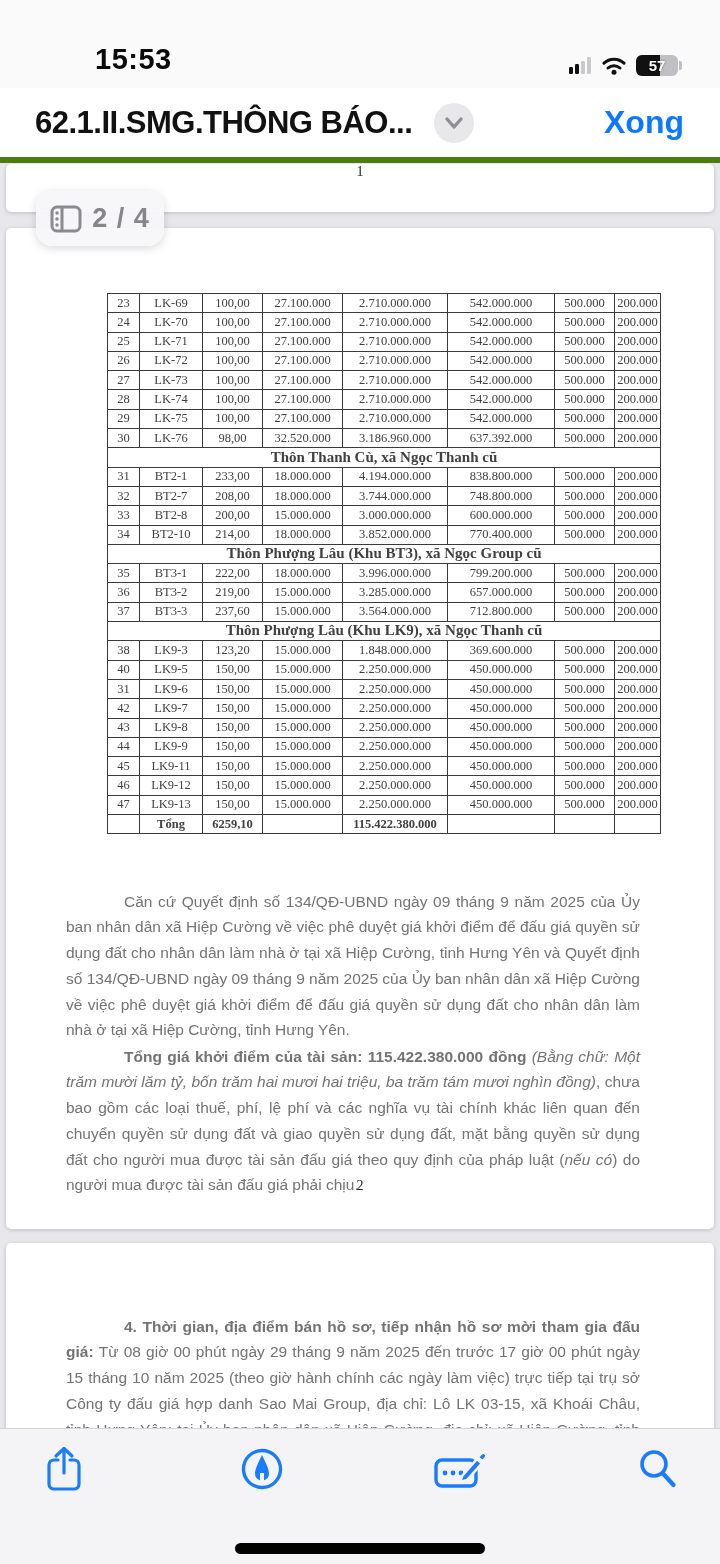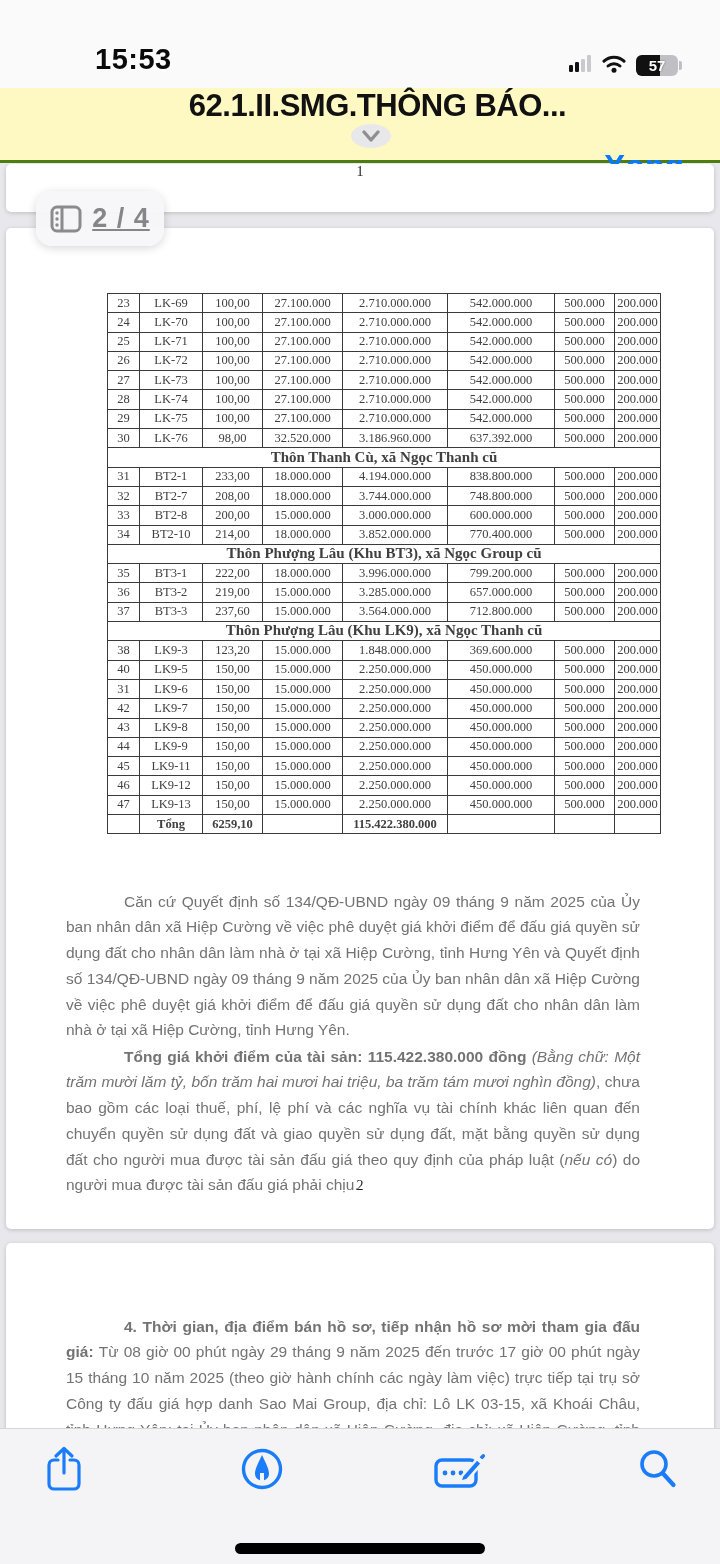--- a/index.html
+++ b/index.html
@@ -3,50 +3,50 @@
 <meta charset="utf-8">
 <style>
   html,body{margin:0;padding:0;}
   body{width:720px;height:1564px;position:relative;overflow:hidden;
        font-family:"Liberation Sans",sans-serif;background:#e7e7ec;}
   
   .status-bar{position:absolute;top:0;left:0;width:720px;height:88px;background:#fafafa;
               display:flex;align-items:flex-end;justify-content:space-between;
               padding:16px 0 12px 0;box-sizing:border-box;}
   .sb-time{font-size:29px;font-weight:700;color:#0a0a0a;margin-left:95px;letter-spacing:.5px;}
-  .sb-icons{display:flex;gap:10px;margin-right:38px;}
+  .sb-icons{display:flex;align-items:center;gap:10px;margin-right:38px;}
   .battery{position:relative;width:42px;height:21px;border-radius:6px;background:#bfbfc4;overflow:hidden;}
   .battery-fill{position:absolute;left:0;top:0;bottom:0;width:57%;background:#111;}
   .battery-txt{position:absolute;inset:0;display:flex;align-items:center;justify-content:center;
                color:#fff;font-size:15px;font-weight:700;text-shadow:0 0 2px rgba(0,0,0,.55);}
   .battery-nub{width:3px;height:9px;background:#bfbfc4;border-radius:0 2px 2px 0;margin-left:1px;}
   .bat-wrap{display:flex;align-items:center;}
   
-  .nav-bar{position:absolute;top:88px;left:0;width:720px;height:75px;background:#fef9c3;
-           border-bottom:3px solid #4d7c0f;display:flex;align-items:center;box-sizing:border-box;flex-direction:column;}
+  .nav-bar{position:absolute;top:88px;left:0;width:720px;height:75px;background:#ffffff;
+           border-bottom:6px solid #4d7c0f;display:flex;align-items:center;box-sizing:border-box;}
   .nav-title{font-size:31px;font-weight:700;color:#111;margin-left:35px;flex:0 0 auto;letter-spacing:-.5px;}
   .nav-chevron{width:40px;height:40px;border-radius:50%;background:#e8e8ea;margin-left:22px;
                display:flex;align-items:center;justify-content:center;}
   .nav-done{margin-left:auto;margin-right:36px;font-size:32px;font-weight:700;color:#0b79ff;}
   
   .content{position:absolute;top:164px;left:0;width:720px;height:1264px;background:#e7e7ec;overflow:hidden;}
   .page{position:absolute;left:6px;width:708px;background:#fff;border-radius:5px;
         box-shadow:0 1px 4px rgba(0,0,0,.18);}
   .page-1{top:0;height:48px;}
   .page-2{top:64px;height:1001px;}
   .page-3{top:1079px;height:260px;}
   .pgnum{position:absolute;left:0;width:100%;text-align:center;
          font-family:"Liberation Serif",serif;font-size:14px;color:#222;}
   .pgnum-1{top:0px;}
   .pgnum-2{top:950px;}
   
   .page-chip{position:absolute;left:36px;top:27px;width:128px;height:55px;border-radius:16px;
              background:rgba(247,247,249,.95);box-shadow:0 2px 10px rgba(0,0,0,.16);
              display:flex;align-items:center;justify-content:center;gap:10px;z-index:5;}
-  .page-chip span{font-size:27px;font-weight:600;color:#85858a;letter-spacing:1px;text-decoration:underline;}
+  .page-chip span{font-size:27px;font-weight:600;color:#85858a;letter-spacing:1px;}
   
   table.doc{position:absolute;left:101px;top:65px;border-collapse:collapse;table-layout:fixed;
             width:553px;font-family:"Liberation Serif",serif;font-size:12.5px;color:#404040;}
   table.doc td{border:1px solid #3a3a3a;text-align:center;padding:0;height:18.3px;
                line-height:1.05;overflow:hidden;white-space:nowrap;}
   td.sec{font-weight:700;font-size:15px;}
   tr.total td{font-weight:700;}
   
   .doc-text{position:absolute;left:60px;width:574px;font-family:Liberation Sans, sans-serif;
             font-size:15.5px;line-height:25.8px;color:#737373;text-align:justify;text-indent:58px;}

